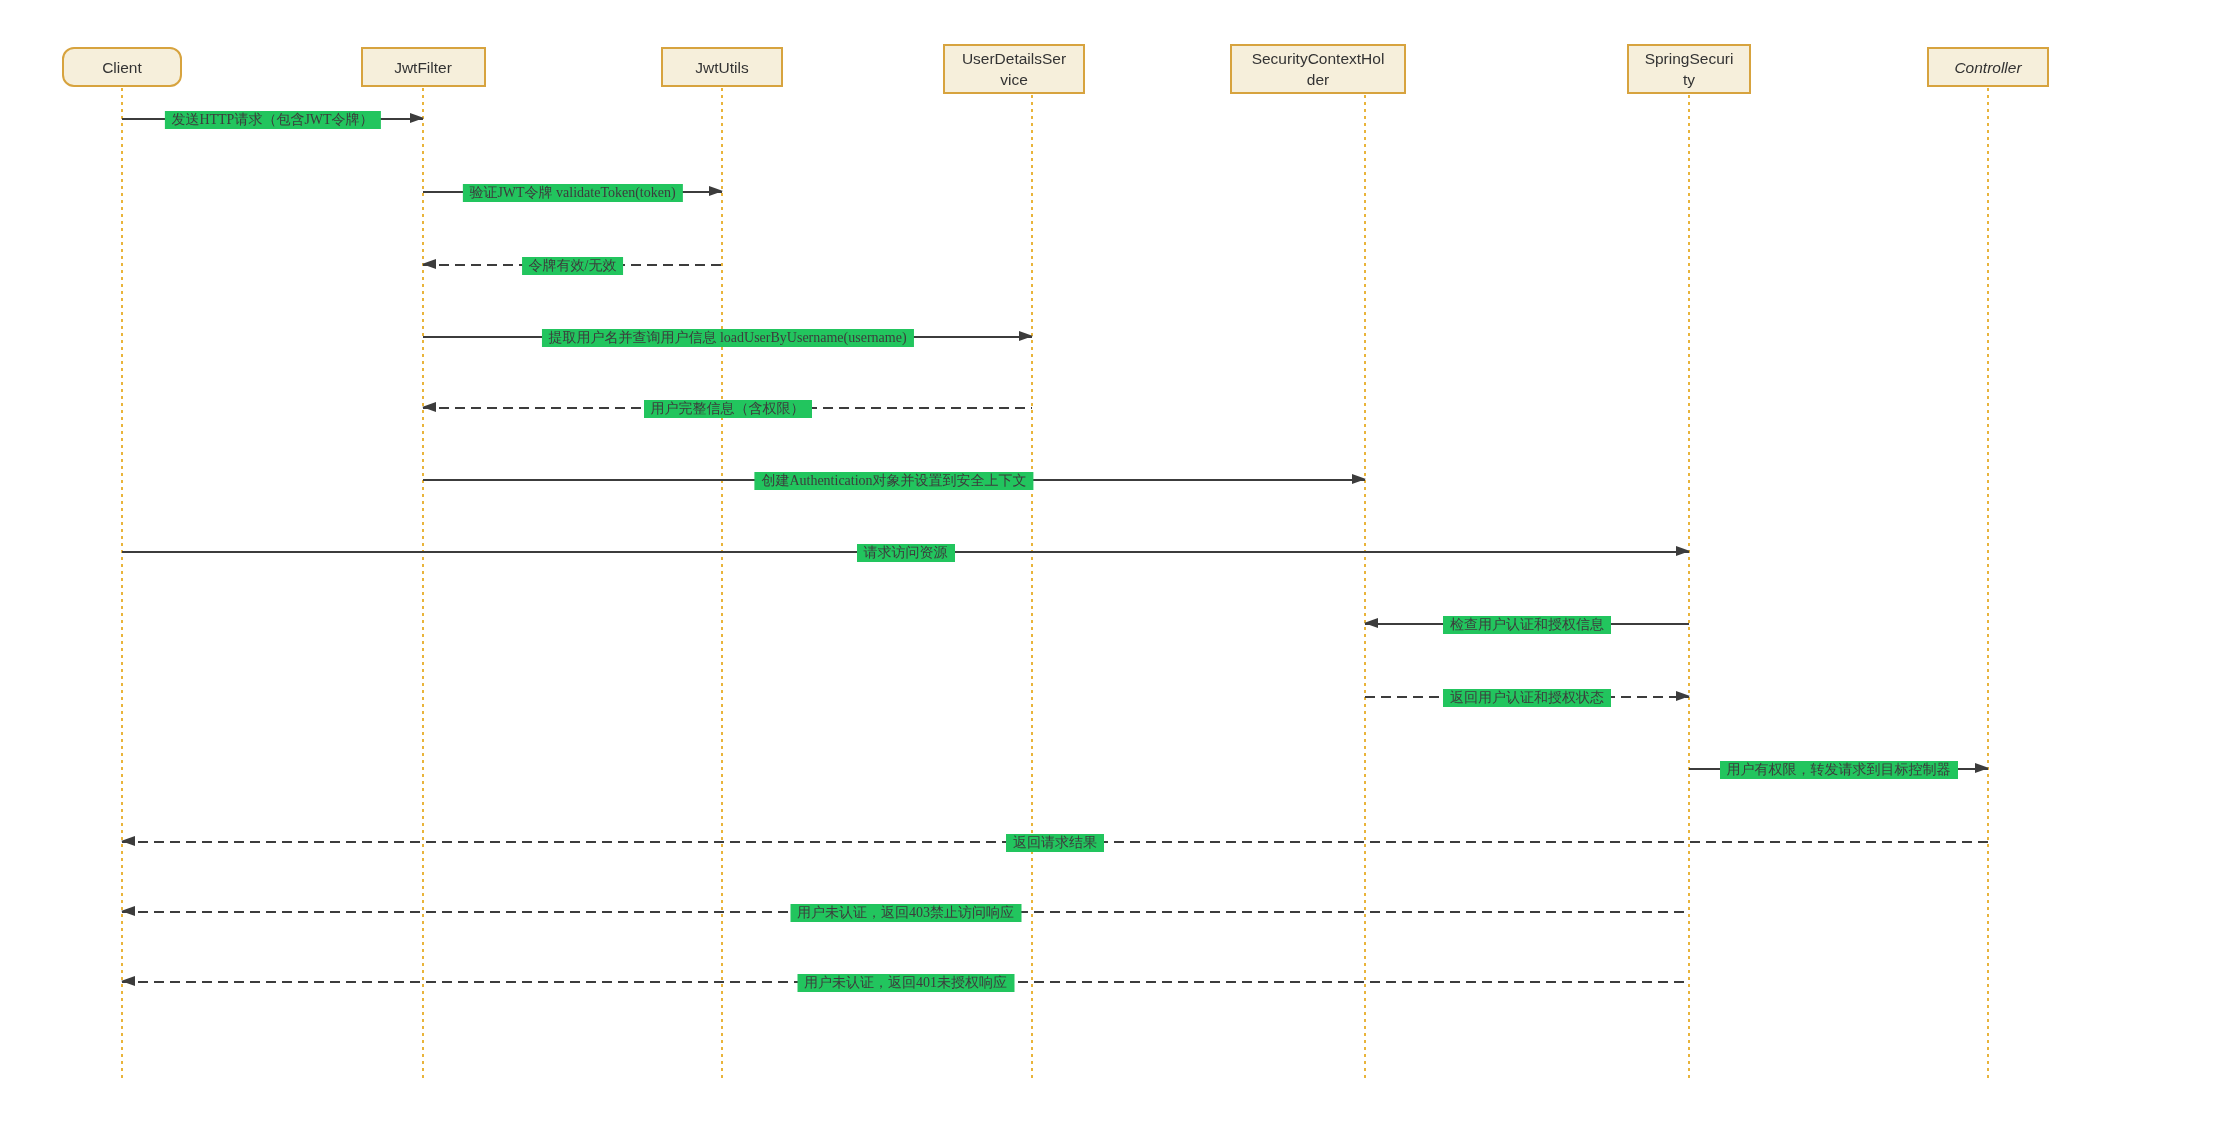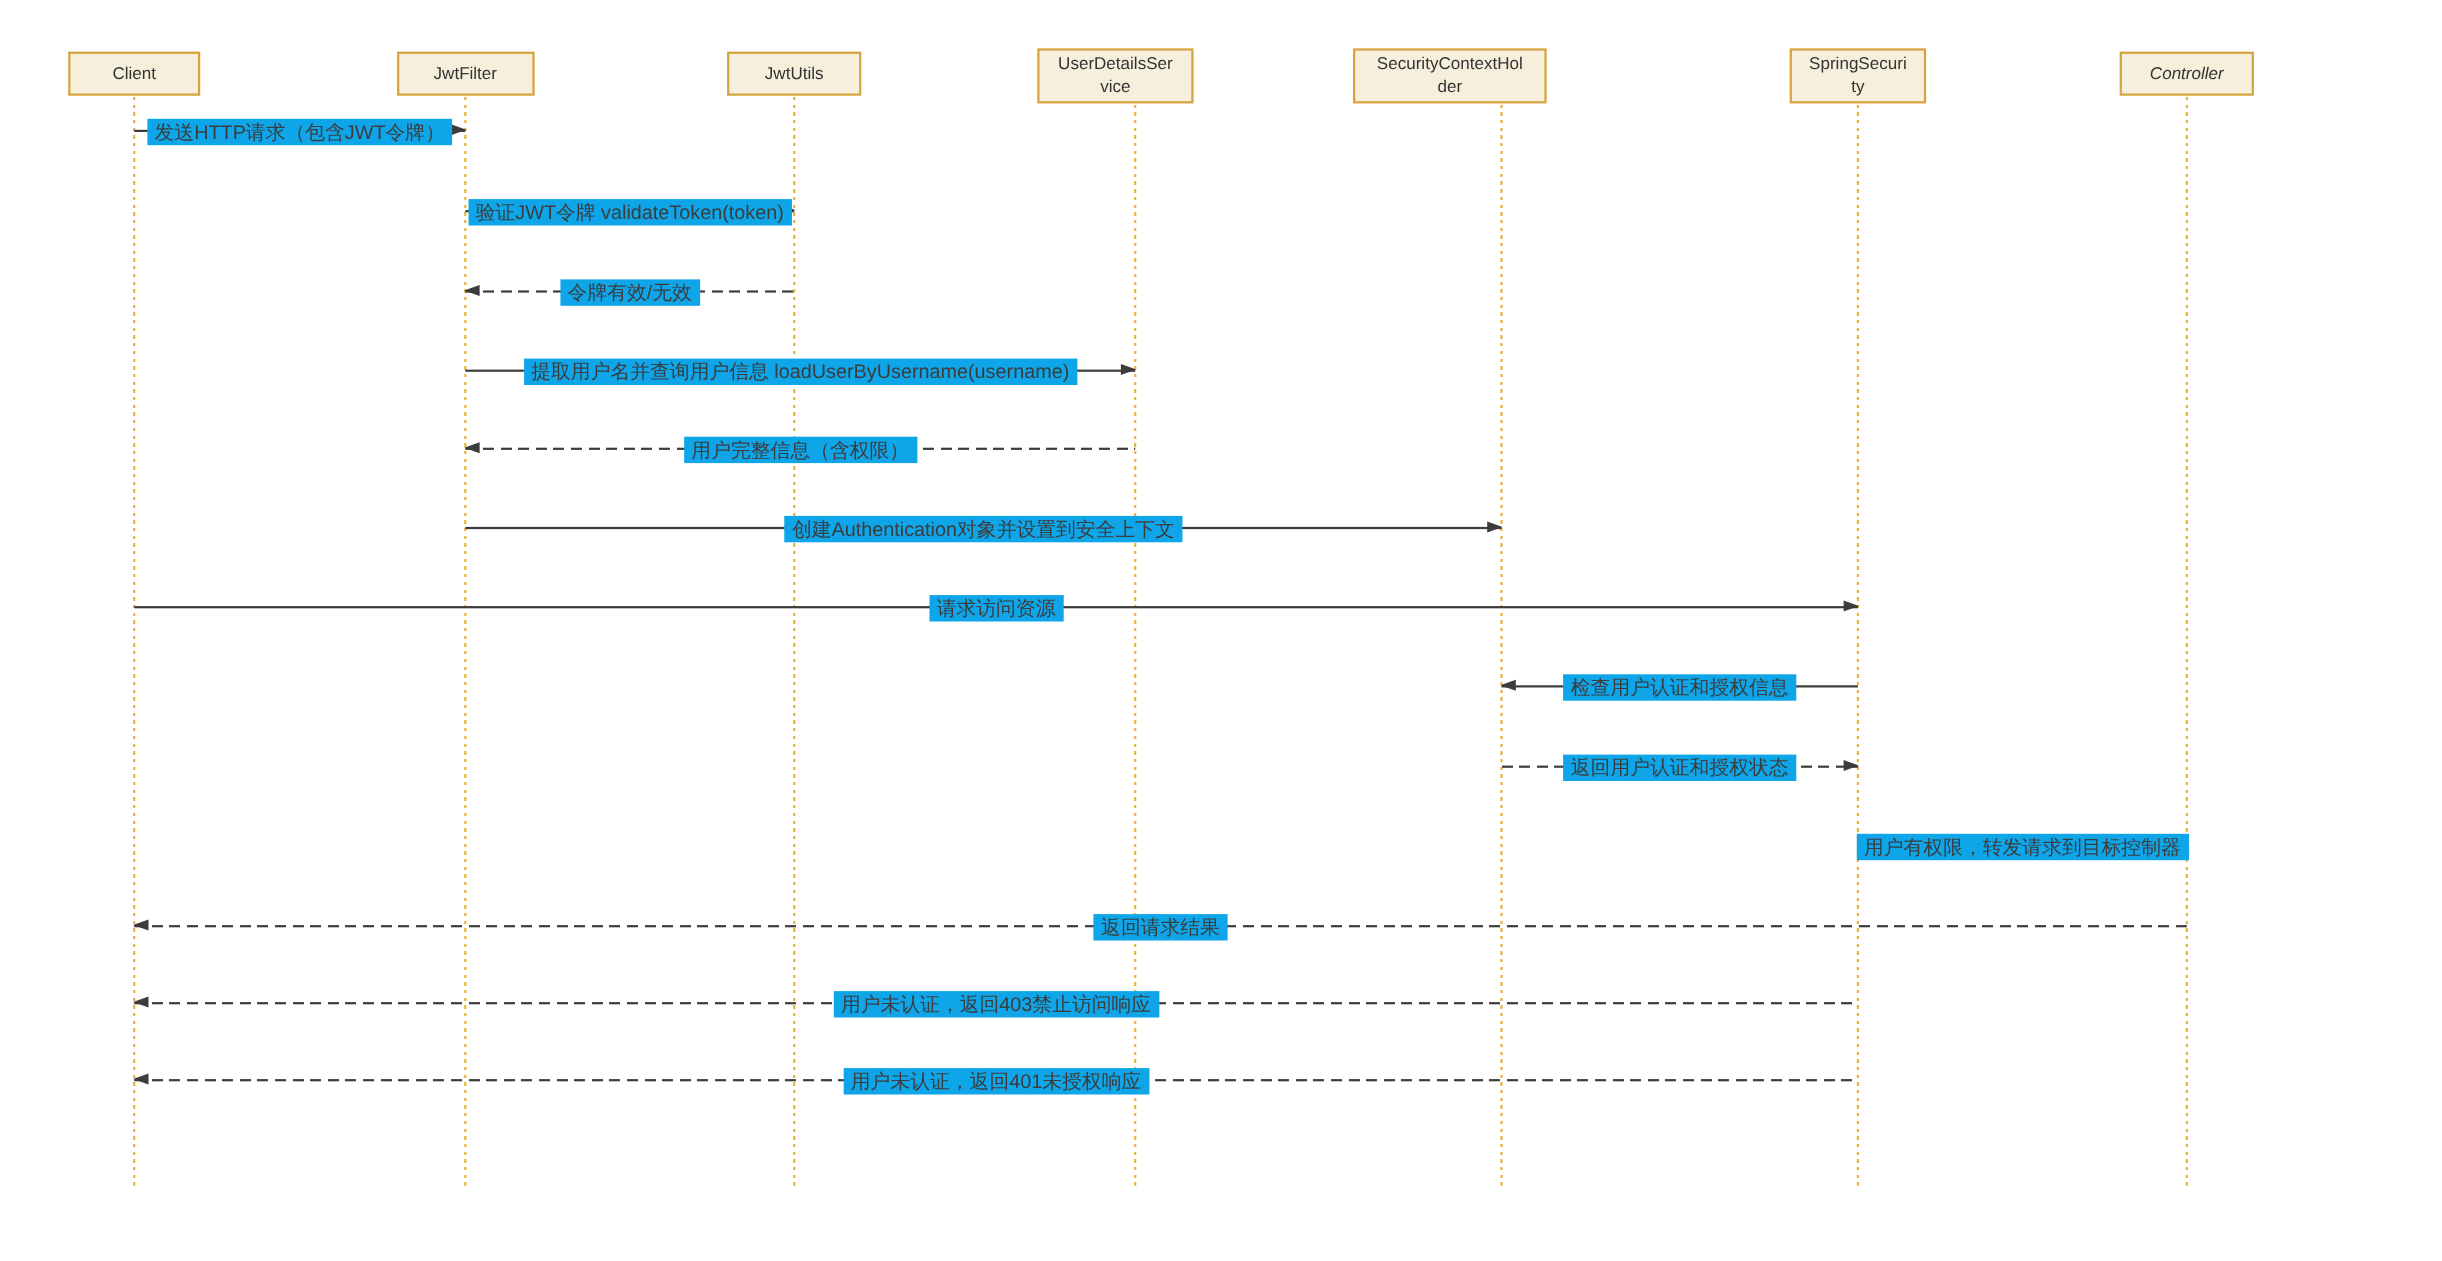--- a/index.html
+++ b/index.html
@@ -55,39 +55,40 @@
     left: -1px;
     border-top: 5.5px solid transparent;
     border-bottom: 5.5px solid transparent;
     border-right: 14px solid #3c3c3c;
   }
   .msg .label {
     position: absolute;
     left: 50%;
     top: 1px;
     transform: translate(-50%, -50%);
-    background: #0ea5e9;
+    background: #22c55e;
     padding: 0 7px;
     white-space: nowrap;
-    font-size: 18px;
+    font-size: 14px;
     color: #3c3c3c;
+    font-family: Liberation Serif, serif;
   }
 </style>
 </head>
 <body>
 
 <div id="canvas">
     <div class="lifeline" style="left: 121px; top: 88px; height: 990px;"></div>
     <div class="lifeline" style="left: 422px; top: 88px; height: 990px;"></div>
     <div class="lifeline" style="left: 721px; top: 88px; height: 990px;"></div>
     <div class="lifeline" style="left: 1031px; top: 88px; height: 990px;"></div>
     <div class="lifeline" style="left: 1364px; top: 88px; height: 990px;"></div>
     <div class="lifeline" style="left: 1688px; top: 88px; height: 990px;"></div>
     <div class="lifeline" style="left: 1987px; top: 88px; height: 990px;"></div>
-    <div class="participant" style="left: 62px; width: 120px; top: 47px;">
+    <div class="participant" style="left: 62px; width: 120px; top: 47px; border-radius: 12px;">
       <span>Client</span>
     </div>
     <div class="participant" style="left: 360.5px; width: 125px; top: 47px;">
       <span>JwtFilter</span>
     </div>
     <div class="participant" style="left: 661px; width: 122px; top: 47px;">
       <span>JwtUtils</span>
     </div>
     <div class="participant" style="left: 943px; width: 142px; top: 44px;">
       <span>UserDetailsSer

